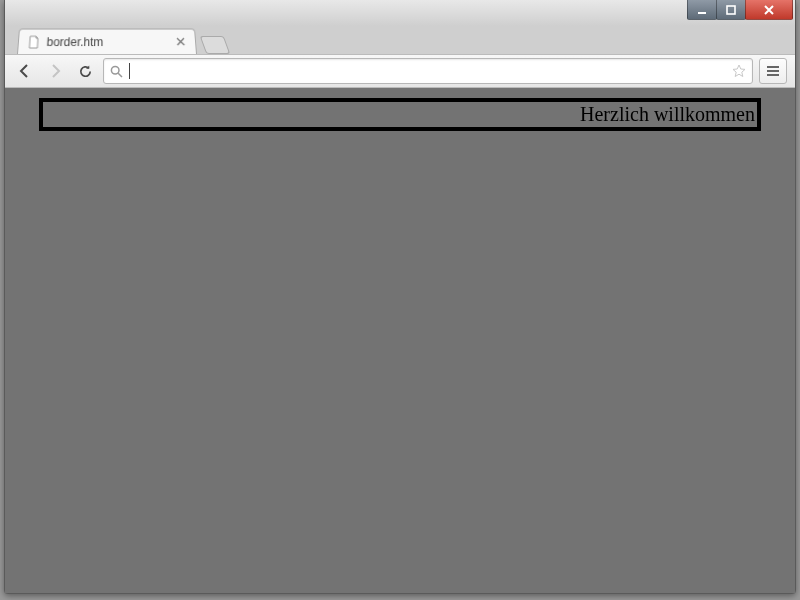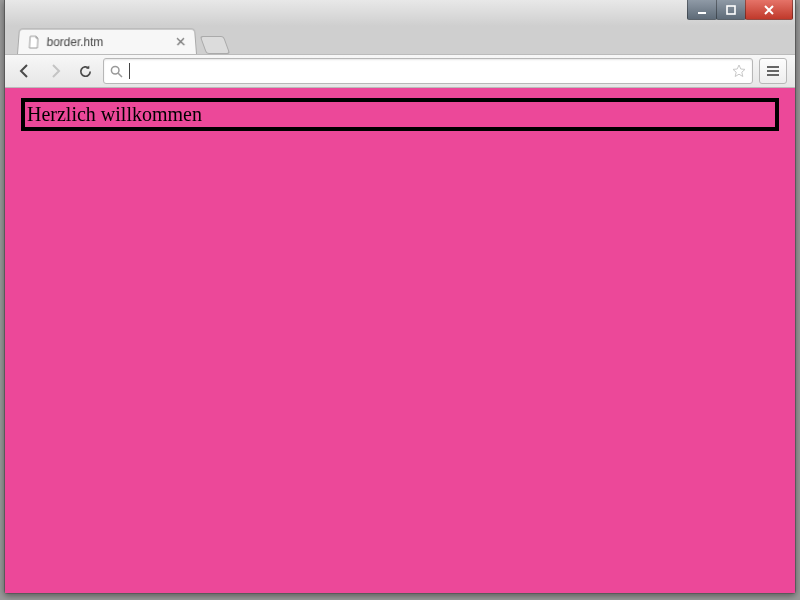--- a/index.html
+++ b/index.html
@@ -139,24 +139,25 @@
       width: 28px; height: 26px;
       border: 1px solid #b7b7b7;
       border-radius: 3px;
       background: linear-gradient(#fdfdfd,#eee);
       display: flex; align-items: center; justify-content: center;
       color: #666;
     }
     
     .viewport {
       flex: 1;
-      background: #ec4899;
-      padding: 10px 16px;
+      background: #737373;
+      padding: 10px 34px;
       overflow: auto;
       position: relative;
+      text-align: right;
     }
     .page-heading {
       border: 4px solid #000;
       font-family: "Times New Roman", Times, serif;
       font-size: 20px;
       font-weight: normal;
       padding: 0 2px;
       line-height: 1.25;
     }
     

